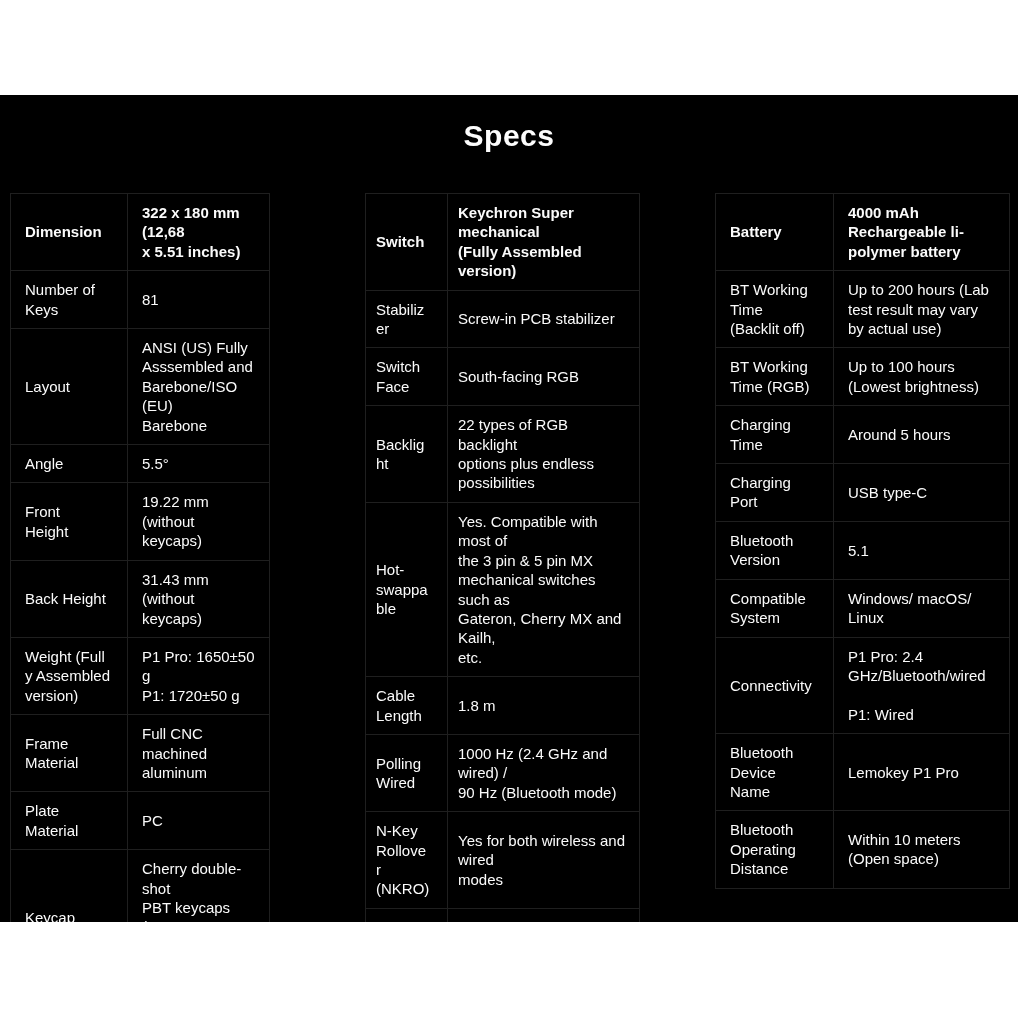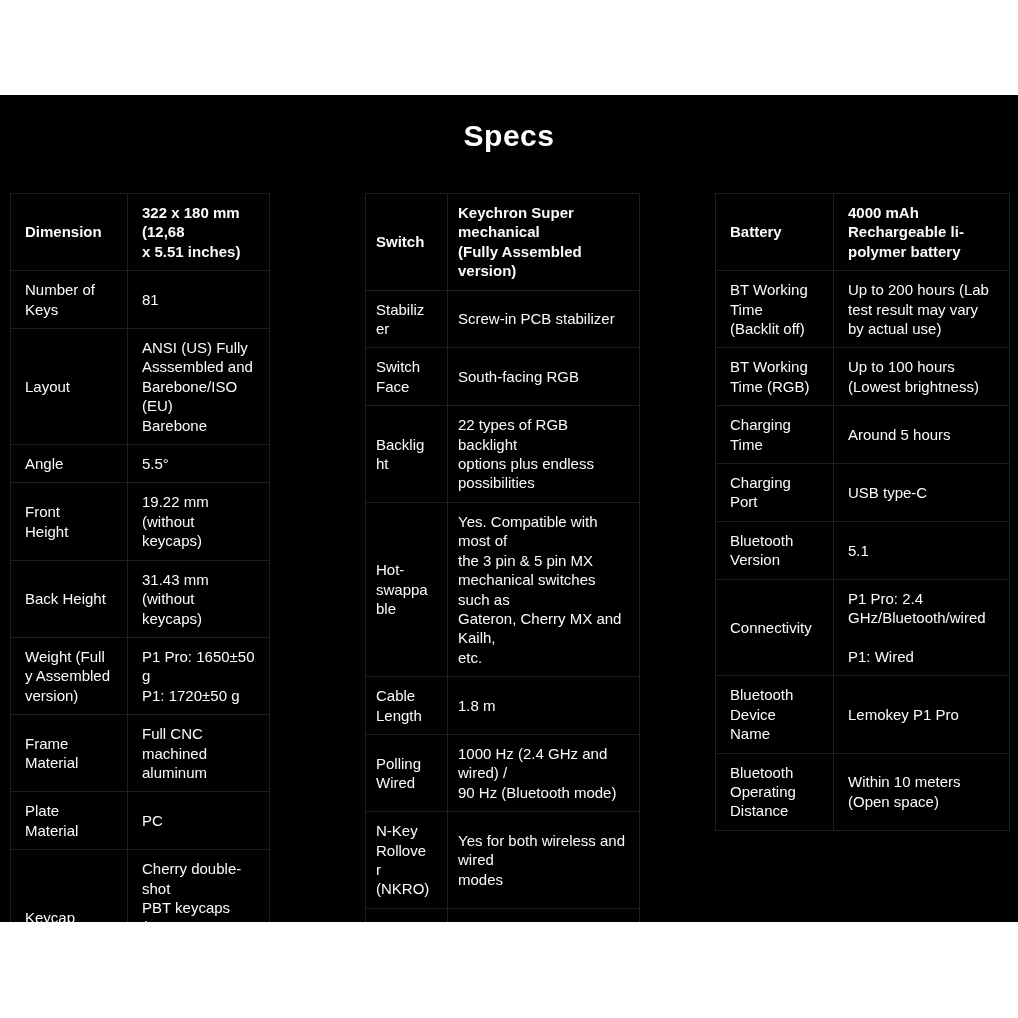--- a/index.html
+++ b/index.html
@@ -228,20 +228,26 @@
           <td>Charging
 Port</td>
           <td>USB type-C</td>
         </tr>
         <tr class="">
           <td>Bluetooth
 Version</td>
           <td>5.1</td>
         </tr>
         <tr class="">
+          <td>Compatible
+System</td>
+          <td>Windows/ macOS/
+Linux</td>
+        </tr>
+        <tr class="">
           <td>Connectivity</td>
           <td>P1 Pro: 2.4
 GHz/Bluetooth/wired
 
 P1: Wired</td>
         </tr>
         <tr class="">
           <td>Bluetooth
 Device
 Name</td>

